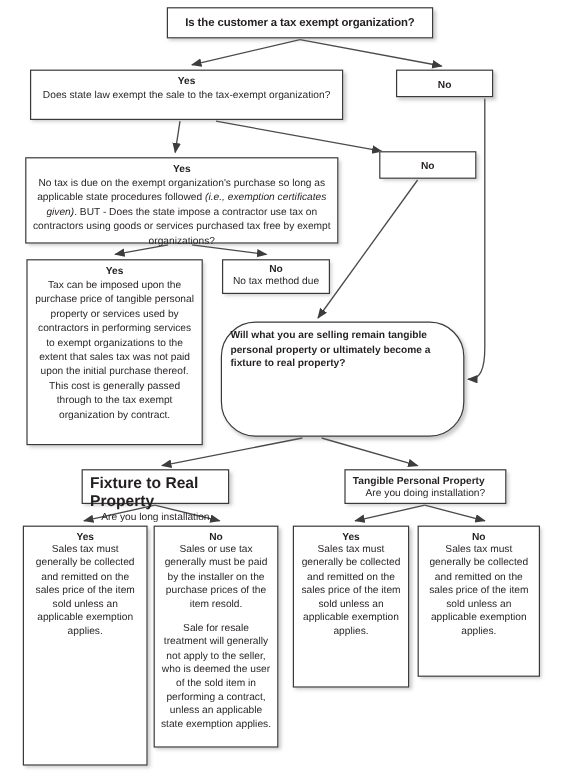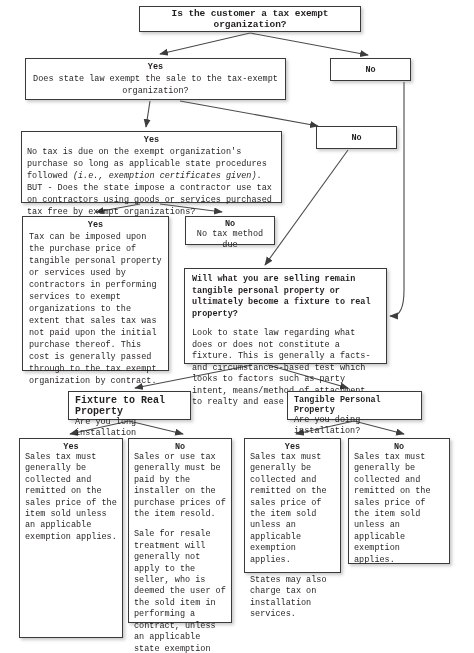--- a/index.html
+++ b/index.html
@@ -14,21 +14,20 @@
     font-family: "Liberation Sans", sans-serif;
     color: #231f20;
     overflow: hidden;
   }
   #canvas {
     position: absolute;
     left: 0;
     top: 0;
     width: 376px;
     height: 653px;
-    font-family: Liberation Mono, monospace;
   }
   svg.wires {
     position: absolute;
     left: 0;
     top: 0;
     width: 474px;
     height: 653px;
     pointer-events: none;
     z-index: 1;
   }
@@ -48,21 +47,21 @@
     text-align: center;
     display: block;
   }
   .hdr-left {
     font-weight: bold;
     text-align: left;
     display: block;
   }
   .body-txt {
     display: block;
-    text-align: left;
+    text-align: center;
   }
   .body-center {
     display: block;
     text-align: center;
   }
   .ital {
     font-style: italic;
   }
   
   #n-root { left: 139px; top: 6px; width: 222px; height: 26px; }
@@ -93,29 +92,29 @@
   #n-yes3 { left: 22px; top: 216px; width: 147px; height: 155px; }
   #n-yes3 .inner { padding: 3px 6px; }
   #n-yes3 .hdr { font-size: 8.5px; margin-bottom: 1px; }
   #n-yes3 .body-txt { font-size: 8.5px; line-height: 12px; }
 
   #n-no3 { left: 185px; top: 216px; width: 90px; height: 29px; }
   #n-no3 .inner { padding: 2px 4px; }
   #n-no3 .hdr { font-size: 8.5px; }
   #n-no3 .body-center { font-size: 8.5px; line-height: 11px; }
 
-  #n-fixq { left: 184px; top: 268px; width: 203px; height: 96px; }
+  #n-fixq { left: 184px; top: 268px; width: 203px; height: 96px; border-radius: 29px; }
   #n-fixq .inner { padding: 5px 7px; }
   #n-fixq .hdr-left { font-size: 8.5px; line-height: 11.5px; }
   #n-fixq .body-txt { font-size: 8.5px; line-height: 11.5px; margin-top: 8px; }
 
   
   #n-fix { left: 68px; top: 391px; width: 123px; height: 29px; }
   #n-fix .inner { padding: 3px 6px; }
-  #n-fix .hdr-left { font-size: 10px; }
+  #n-fix .hdr-left { font-size: 13px; }
   #n-fix .body-txt { font-size: 8.5px; line-height: 11px; }
 
   #n-tpp { left: 287px; top: 391px; width: 135px; height: 29px; }
   #n-tpp .inner { padding: 3px 6px; }
   #n-tpp .hdr-left { font-size: 8.5px; }
   #n-tpp .body-txt { font-size: 8.5px; line-height: 11px; }
 
   
   #n-l1 { left: 19px; top: 438px; width: 104px; height: 200px; }
   #n-l1 .inner { padding: 3px 5px; }
@@ -220,21 +219,20 @@
   <div class="node" id="n-no3">
     <div class="inner">
       <span class="hdr">No</span>
       <span class="body-center">No tax method due</span>
     </div>
   </div>
 
   <div class="node" id="n-fixq">
     <div class="inner">
       <span class="hdr-left">Will what you are selling remain tangible personal property or ultimately become a fixture to real property?</span>
-      <span class="body-txt">Look to state law regarding what does or does not constitute a fixture. This is generally a facts-and circumstances-based test which looks to factors such as party intent, means/method of attachment to realty and ease of removal.</span>
     </div>
   </div>
 
   <div class="node" id="n-fix">
     <div class="inner">
       <span class="hdr-left">Fixture to Real Property</span>
       <span class="body-txt">Are you long installation</span>
     </div>
   </div>
 
@@ -257,21 +255,20 @@
       <span class="hdr">No</span>
       <span class="body-txt">Sales or use tax generally must be paid by the installer on the purchase prices of the item resold.</span>
       <span class="body-txt para2">Sale for resale treatment will generally not apply to the seller, who is deemed the user of the sold item in performing a contract, unless an applicable state exemption applies.</span>
     </div>
   </div>
 
   <div class="node" id="n-l3">
     <div class="inner">
       <span class="hdr">Yes</span>
       <span class="body-txt">Sales tax must generally be collected and remitted on the sales price of the item sold unless an applicable exemption applies.</span>
-      <span class="body-txt para2">States may also charge tax on installation services.</span>
     </div>
   </div>
 
   <div class="node" id="n-l4">
     <div class="inner">
       <span class="hdr">No</span>
       <span class="body-txt">Sales tax must generally be collected and remitted on the sales price of the item sold unless an applicable exemption applies.</span>
     </div>
   </div>
 

